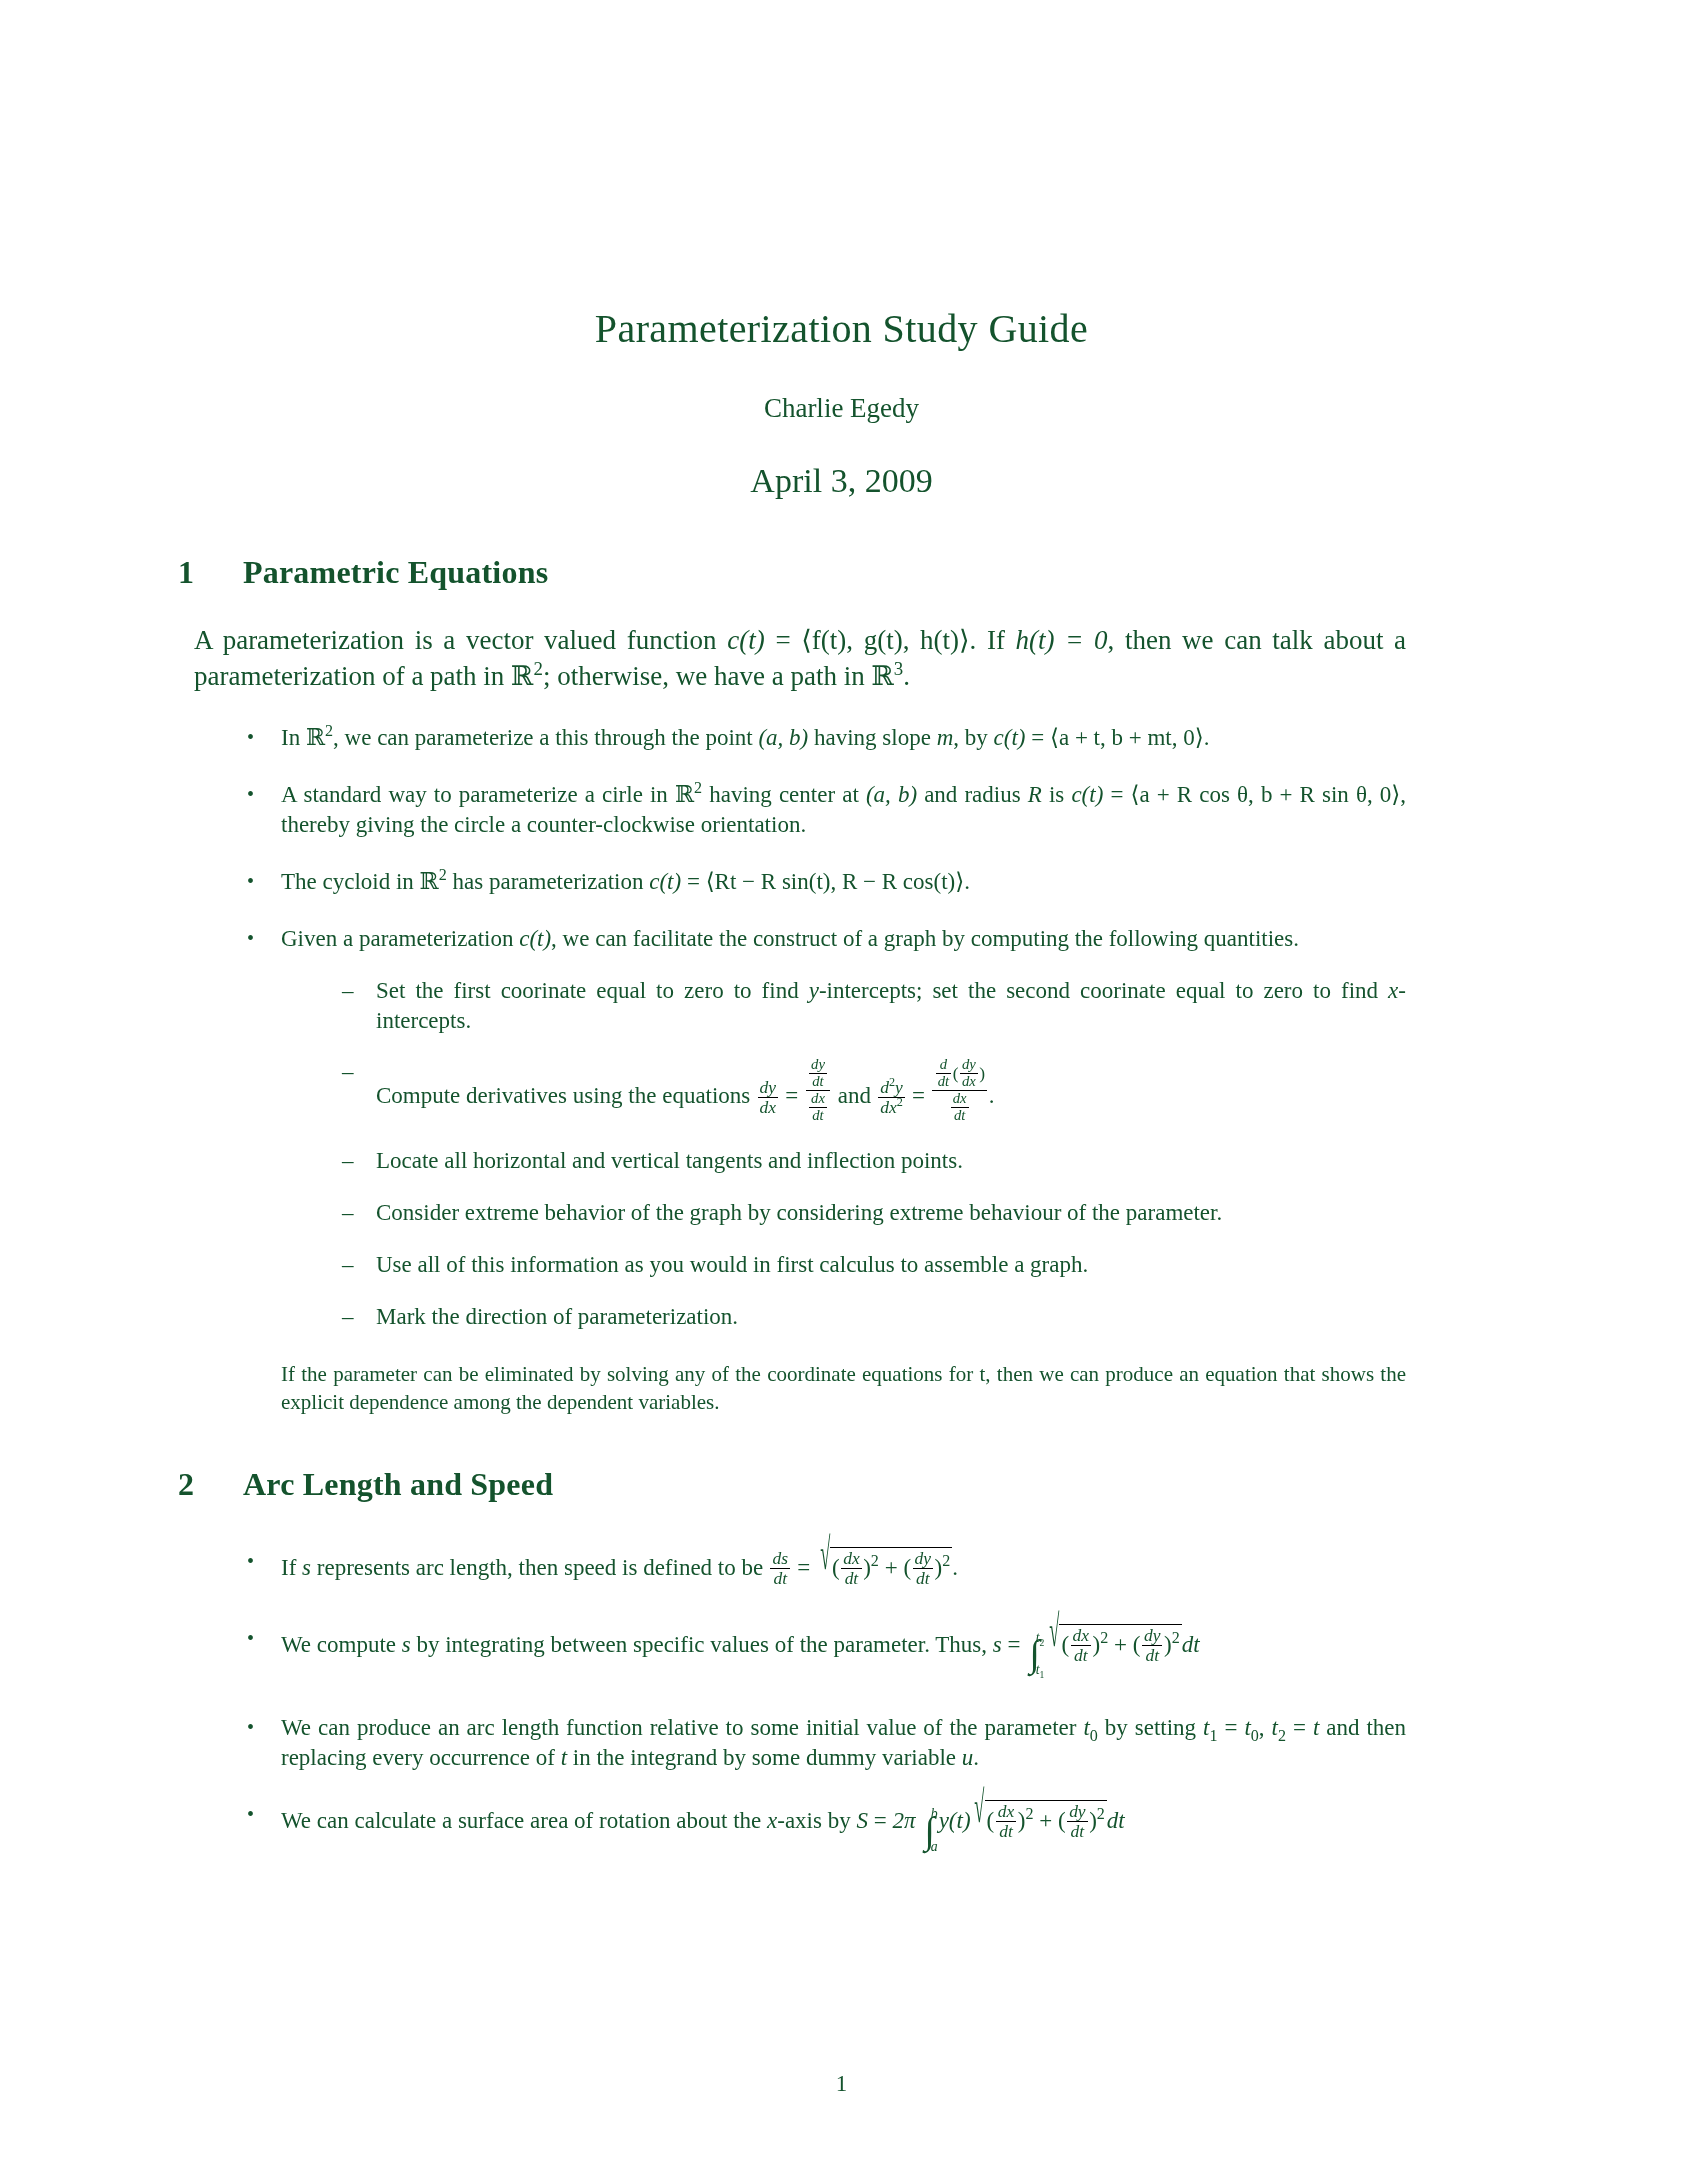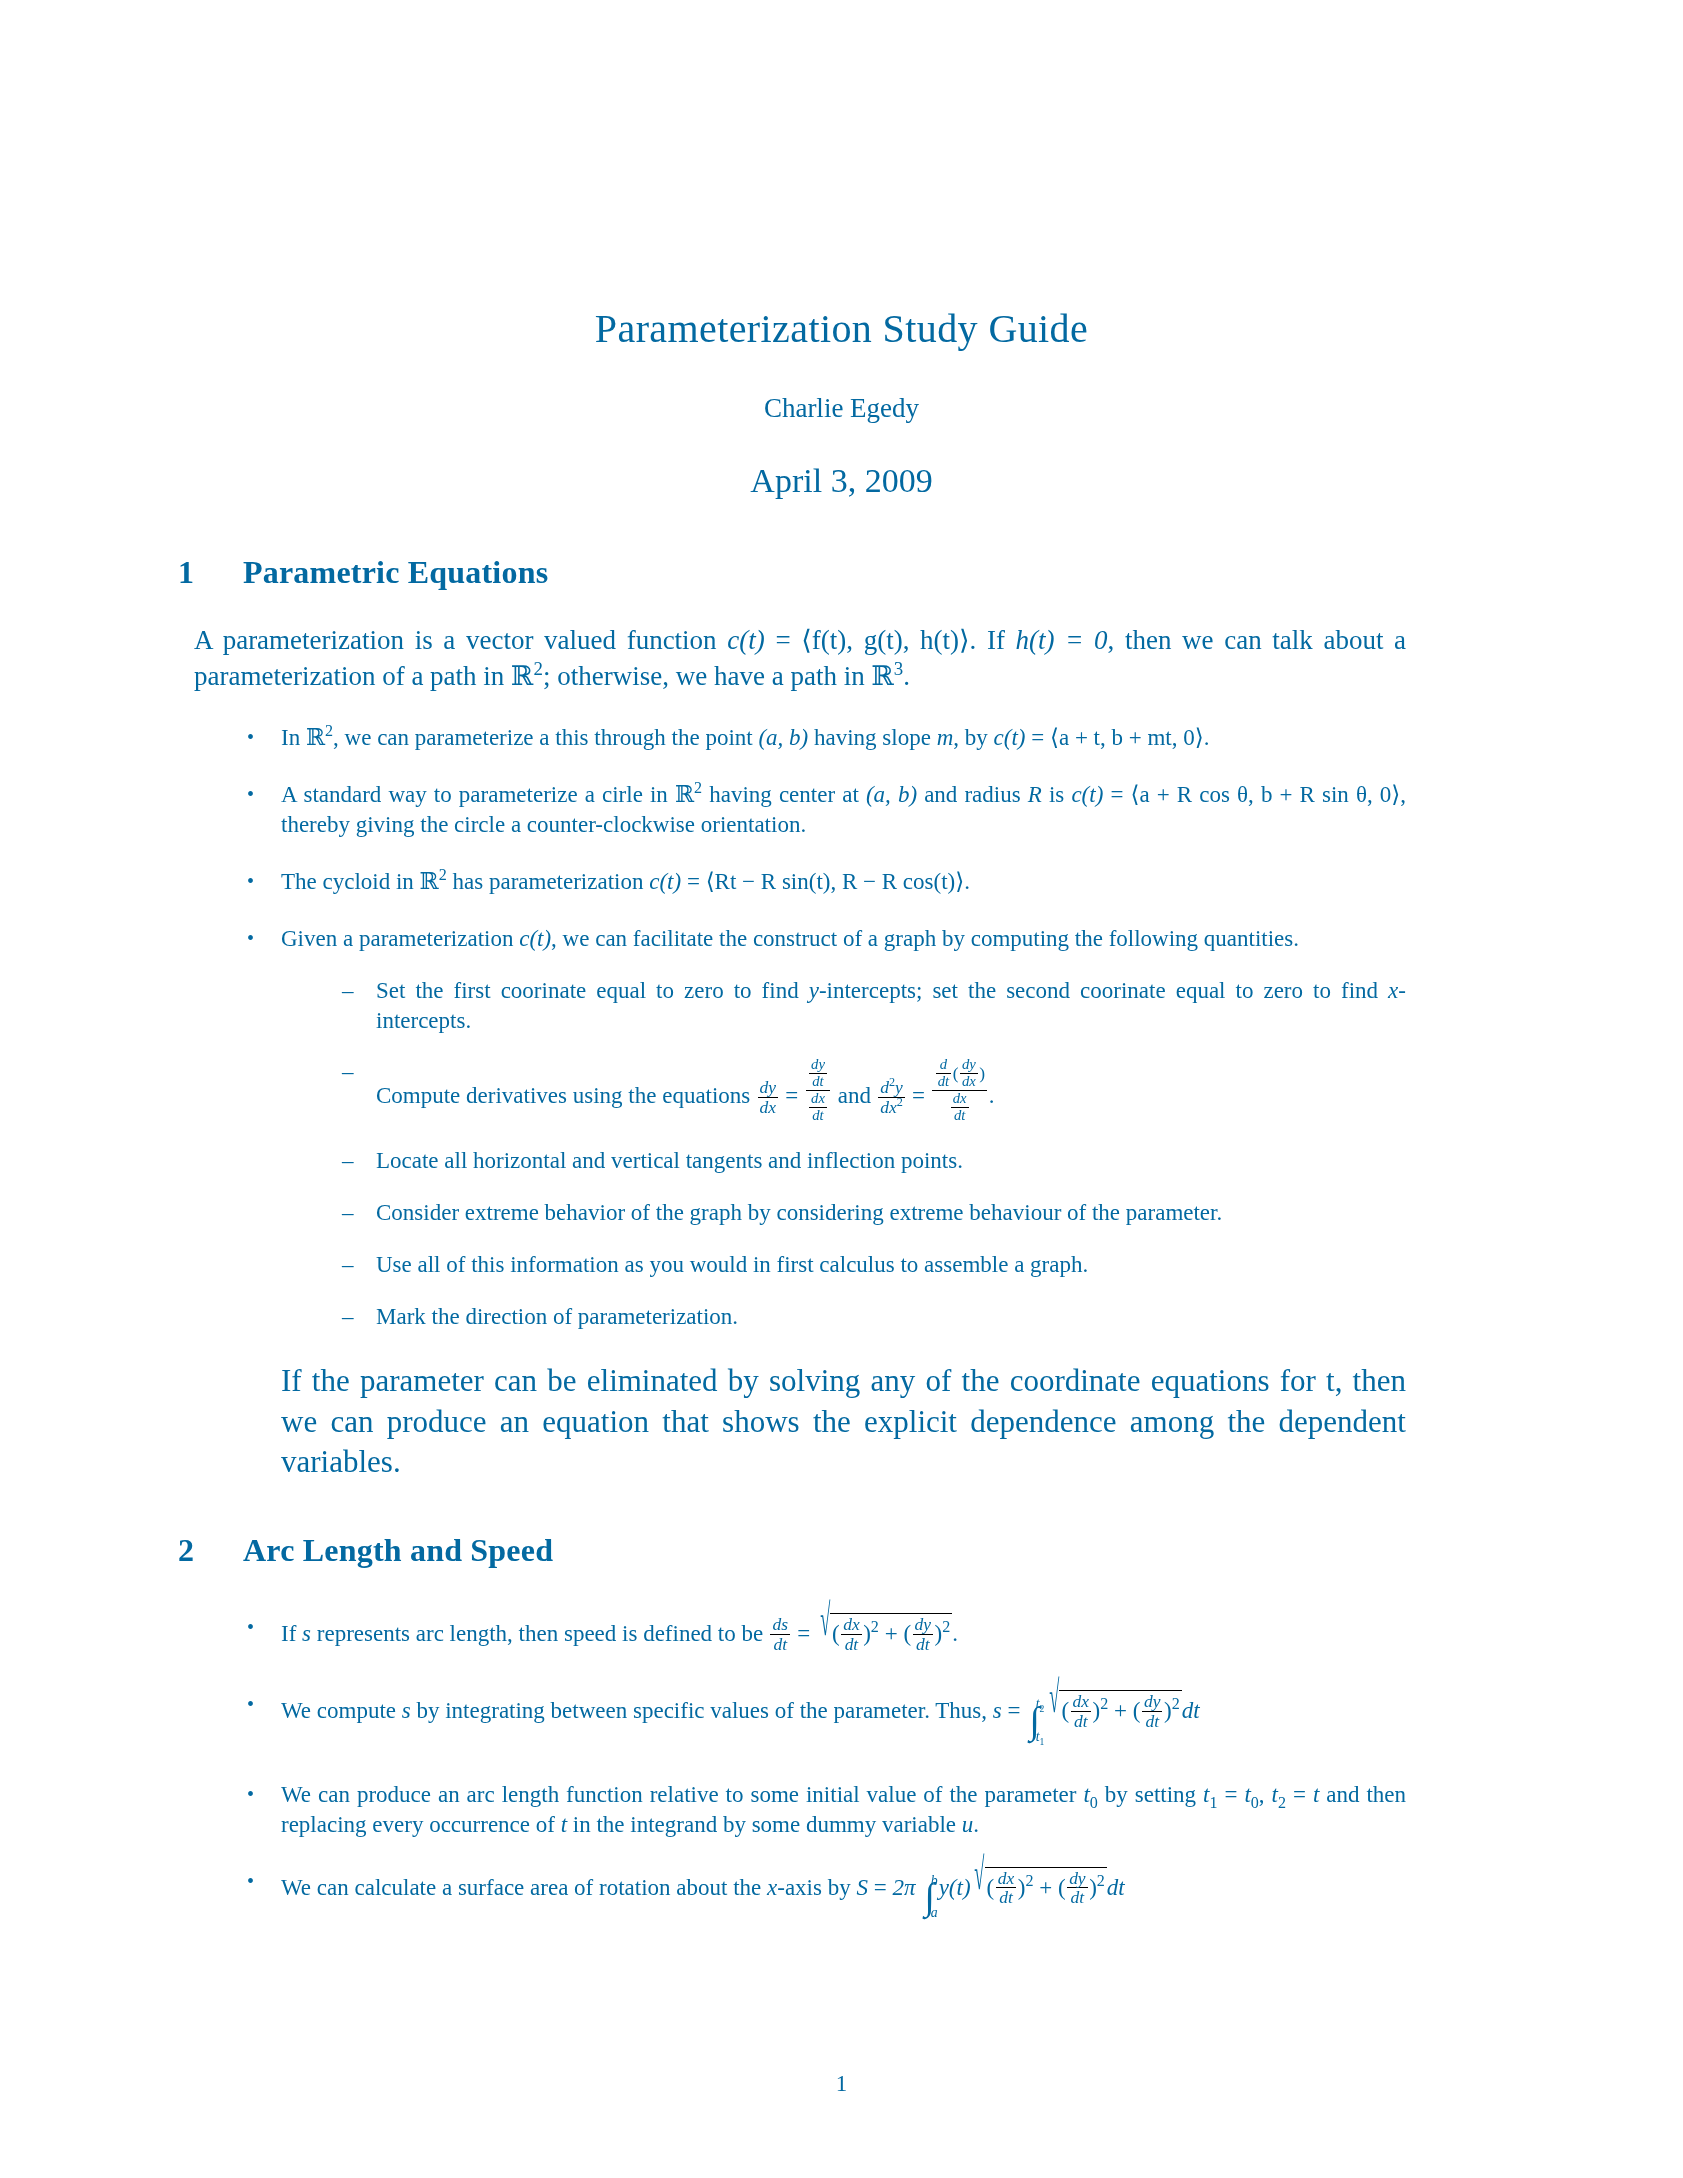--- a/index.html
+++ b/index.html
@@ -6,21 +6,21 @@
     margin: 0;
     padding: 0;
     background: #ffffff;
   }
   .page {
     position: relative;
     width: 1683px;
     height: 2178px;
     background: #ffffff;
     font-family: "Liberation Serif", "DejaVu Serif", serif;
-    color: #0369a1;
+    color: #14532d;
     box-sizing: border-box;
     overflow: hidden;
   }
 
   
   .title-block { padding-top: 309px; text-align: center; }
   .doc-title {
     font-size: 40px;
     letter-spacing: 0.4px;
     line-height: 1.0;
@@ -95,21 +95,21 @@
   }
   ul.dashes > li > .mk {
     position: absolute;
     left: 10px;
     top: 0;
     font-size: 23px;
   }
   li.nojust, .nojust { text-align: left; }
 
   .tail-para {
-    font-size: 31px;
+    font-size: 21px;
     line-height: 1.30;
     text-align: justify;
     text-justify: inter-word;
     margin-left: 47px;
   }
 
   
   .mi { font-family: "Liberation Serif","DejaVu Serif",serif; font-style: italic; }
   .mn, .mo { font-style: normal; }
   .mathrm { font-style: normal; }

